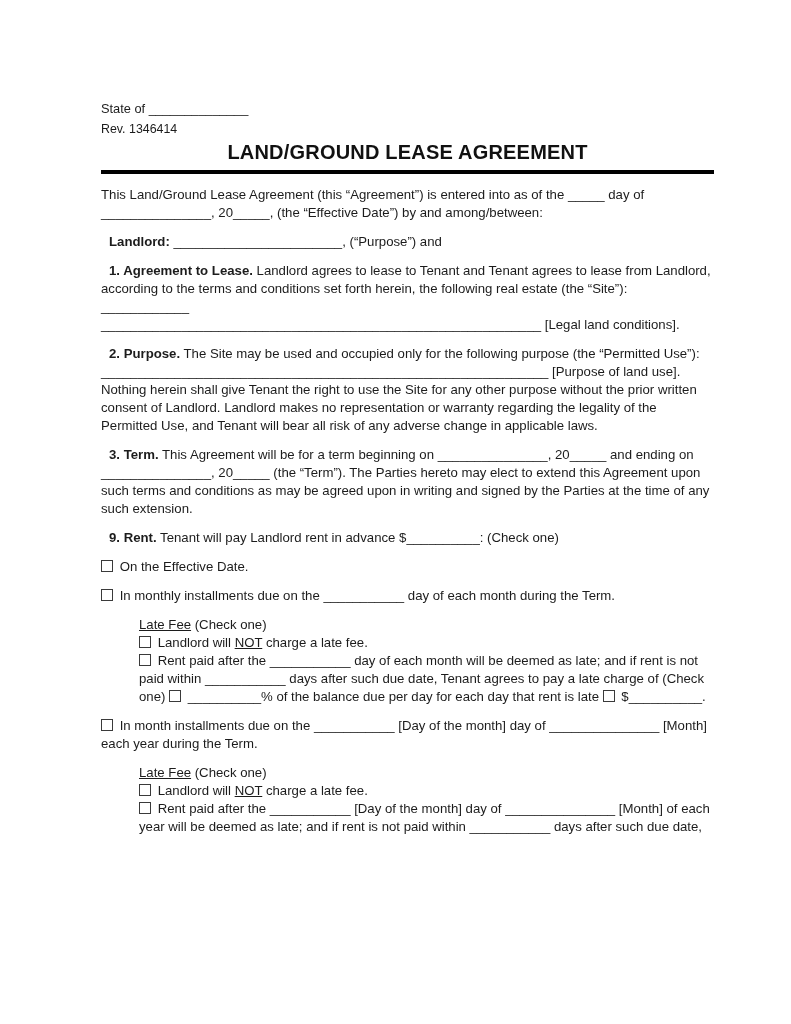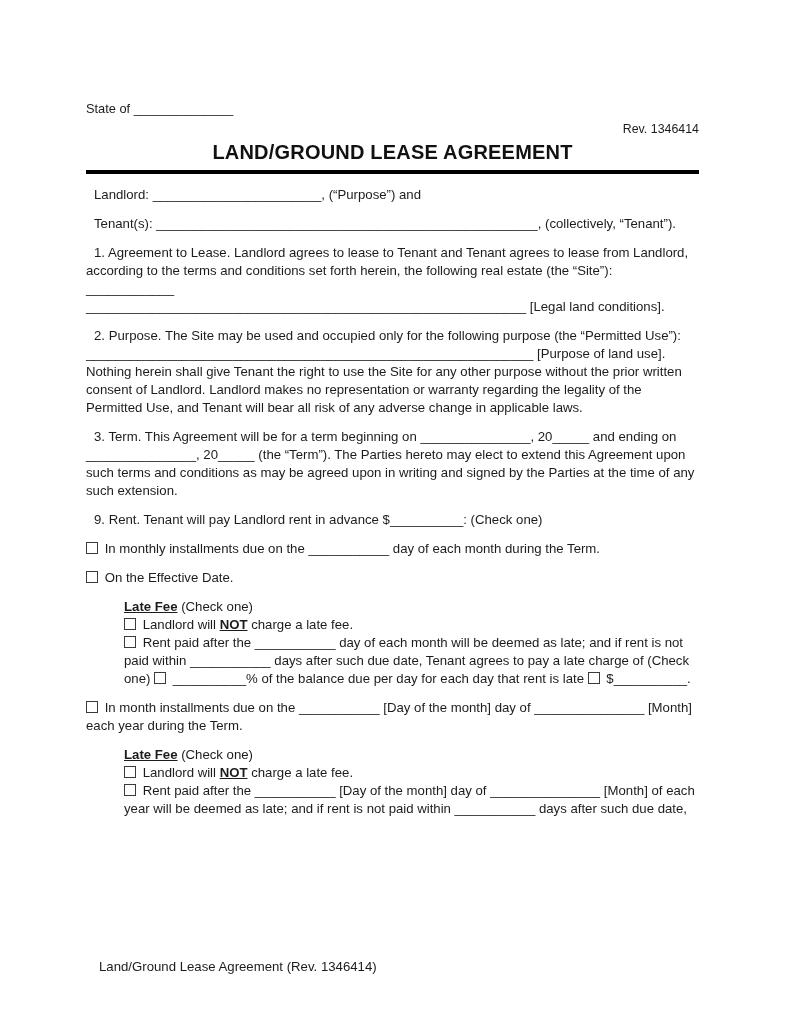--- a/index.html
+++ b/index.html
@@ -7,44 +7,44 @@
     position: relative;
     width: 791px;
     height: 1024px;
     background: #ffffff;
     color: #1c1c1c;
     font-family: "Liberation Sans", sans-serif;
     overflow: hidden;
   }
   .content {
     position: absolute;
-    left: 86px;
+    left: 101px;
     top: 100px;
     width: 613px;
     font-size: 13.2px;
     line-height: 18px;
   }
   .state-line { margin: 0 0 2px 0; font-size: 12.8px; }
-  .rev-line   { margin: 0 0 2px 0; font-size: 12.4px; text-align: right; }
+  .rev-line   { margin: 0 0 2px 0; font-size: 12.4px; text-align: left; }
   .title {
     margin: 0 0 6px 0;
     font-size: 20px;
     font-weight: bold;
     text-align: center;
     letter-spacing: 0.2px;
     line-height: 24px;
     color: #111111;
   }
   .rule { height: 4px; background: #000000; margin: 0 0 12px 0; }
   .p { margin: 0 0 11px 0; }
   .p:last-child { margin-bottom: 0; }
   .indent { margin-left: 38px; }
-  .b  { font-weight: normal; padding-left: 8px; }
-  .u  { text-decoration: underline; font-weight: bold; }
-  .bu { font-weight: bold; text-decoration: underline; }
+  .b  { font-weight: bold; padding-left: 8px; }
+  .u  { text-decoration: underline; }
+  .bu { font-weight: normal; text-decoration: underline; }
   .checkbox {
     display: inline-block;
     width: 10px;
     height: 10px;
     border: 1.4px solid #3a3a3a;
     background: #ffffff;
     vertical-align: -1px;
     margin-right: 3px;
     box-sizing: content-box;
   }
@@ -63,41 +63,40 @@
   <div class="content">
 
     <div class="state-line">State of ______________</div>
 
     <div class="rev-line">Rev. 1346414</div>
 
     <h1 class="title">LAND/GROUND LEASE AGREEMENT</h1>
 
     <div class="rule"></div>
 
+    <div class="p"><span>This Land/Ground Lease Agreement (this “Agreement”) is entered into as of the _____ day of _______________, 20_____, (the “Effective Date”) by and among/between:</span></div>
 
     <div class="p"><span class="b">Landlord:</span><span> _______________________, (“Purpose”) and</span></div>
 
-    <div class="p"><span class="b">Tenant(s):</span><span> ____________________________________________________, (collectively, “Tenant”).</span></div>
 
 
 
     <div class="p"><span class="b">1. Agreement to Lease.</span><span> Landlord agrees to lease to Tenant and Tenant agrees to lease from Landlord, according to the terms and conditions set forth herein, the following real estate (the “Site”): ____________</span><br><span>____________________________________________________________ [Legal land conditions].</span></div>
 
     <div class="p"><span class="b">2. Purpose.</span><span> The Site may be used and occupied only for the following purpose (the “Permitted Use”): </span><span>_____________________________________________________________ [Purpose of land use].</span><br><span>Nothing herein shall give Tenant the right to use the Site for any other purpose without the prior written consent of Landlord. Landlord makes no representation or warranty regarding the legality of the Permitted Use, and Tenant will bear all risk of any adverse change in applicable laws.</span></div>
 
     <div class="p"><span class="b">3. Term.</span><span> This Agreement will be for a term beginning on _______________, 20_____ and ending on _______________, 20_____ (the “Term”). The Parties hereto may elect to extend this Agreement upon such terms and conditions as may be agreed upon in writing and signed by the Parties at the time of any such extension.</span></div>
 
     <div class="p"><span class="b">9. Rent.</span><span> Tenant will pay Landlord rent in advance $__________: (Check one)</span></div>
 
+    <div class="p"><span class="checkbox"></span><span> On the Effective Date.</span></div>
+
     <div class="p"><span class="checkbox"></span><span> In monthly installments due on the ___________ day of each month during the Term.</span></div>
-
-    <div class="p"><span class="checkbox"></span><span> On the Effective Date.</span></div>
 
     <div class="p indent"><span class="u">Late Fee</span><span> (Check one)</span><br><span class="checkbox"></span><span> Landlord will </span><span class="bu">NOT</span><span> charge a late fee.</span><br><span class="checkbox"></span><span> Rent paid after the ___________ day of each month will be deemed as late; and if rent is not paid within ___________ days after such due date, Tenant agrees to pay a late charge of (Check one) </span><span class="checkbox"></span><span> __________% of the balance due per day for each day that rent is late </span><span class="checkbox"></span><span> $__________.</span></div>
 
     <div class="p"><span class="checkbox"></span><span> In month installments due on the ___________ [Day of the month] day of _______________ [Month] each year during the Term.</span></div>
 
     <div class="p indent"><span class="u">Late Fee</span><span> (Check one)</span><br><span class="checkbox"></span><span> Landlord will </span><span class="bu">NOT</span><span> charge a late fee.</span><br><span class="checkbox"></span><span> Rent paid after the ___________ [Day of the month] day of _______________ [Month] of each year will be deemed as late; and if rent is not paid within ___________ days after such due date,</span></div>
 
   </div>
 
-  <div class="footer"><span class="b">Land/Ground Lease Agreement</span><span> (Rev. 1346414)</span></div>
 </div>
 
 </body></html>

